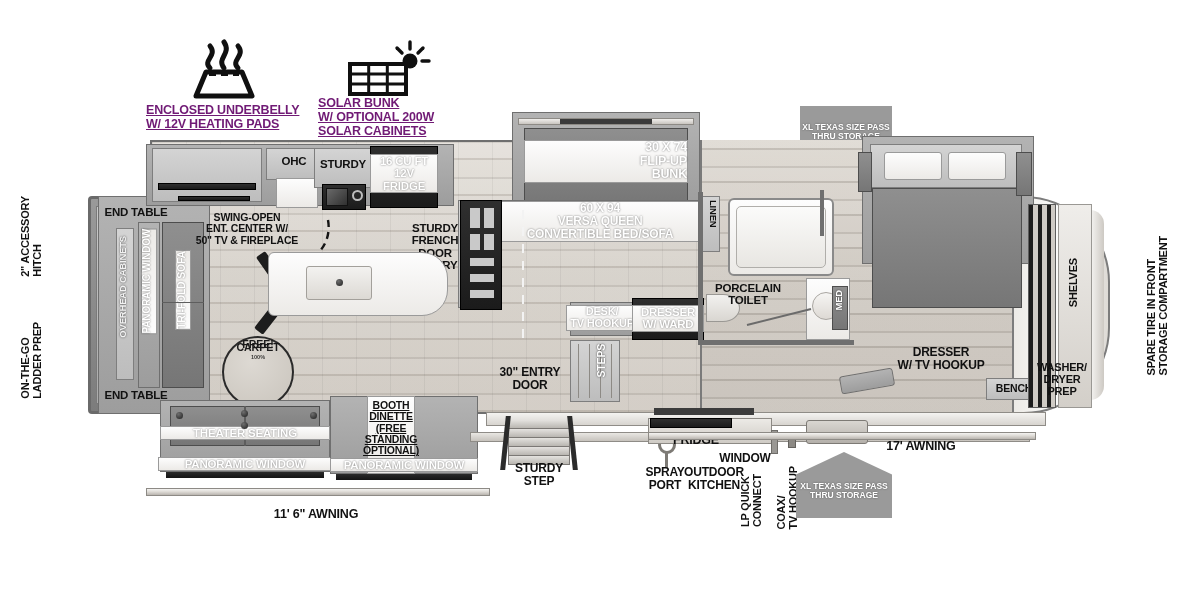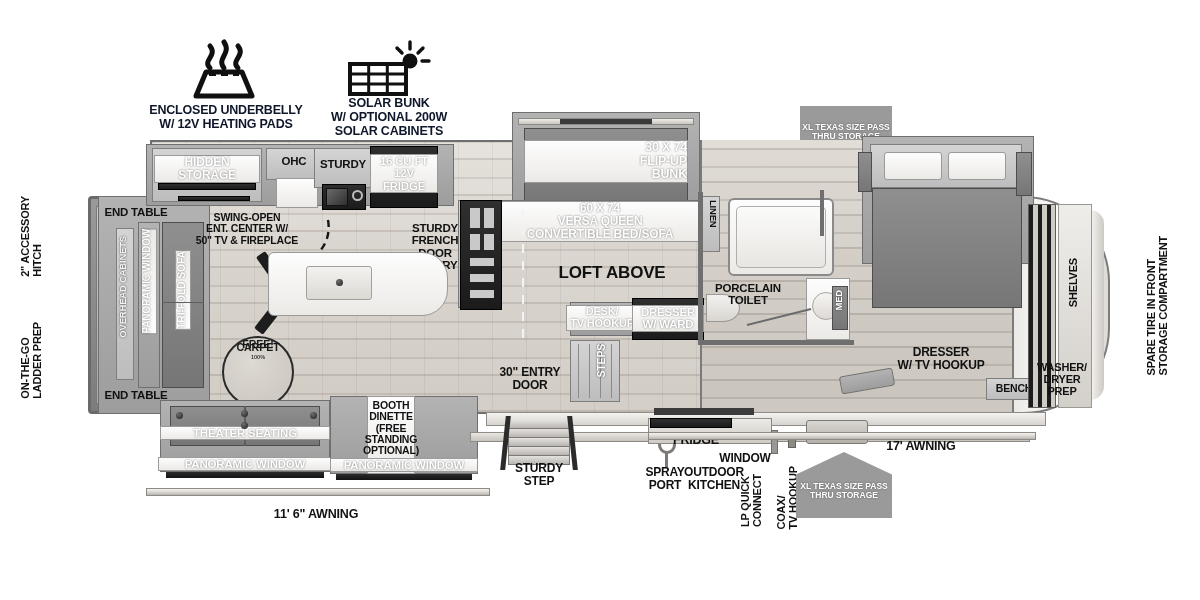--- a/index.html
+++ b/index.html
@@ -59,22 +59,22 @@
   .black  { background: linear-gradient(180deg,#2f2f2f,#1b1b1b); border:1px solid #000; }
   .white  { background: linear-gradient(180deg,#fdfdfd,#eceae7); border:1px solid #9a9a9a; }
   .wall   { background: linear-gradient(180deg,#9a9a9a,#7c7c7c); }
   .walll  { background: linear-gradient(180deg,#c9c9c9,#ababab); }
 
   
   .hull { border: 3px solid #6a6a6a; }
 
   
   .icon-cap {
-    position: absolute; text-align: center; font-weight: bold;
-    color:#0f172a; line-height: 1.12; letter-spacing: -.2px;
+    position: absolute; font-weight: bold;
+    color:#701a75; line-height: 1.12; letter-spacing: -.2px; text-decoration: underline;
   }
 
   
   .callout {
     position: absolute;
     background: #9a9a9a;
     color: #fff;
     font-weight: bold;
     text-align: center;
     line-height: 1.1;
@@ -211,22 +211,20 @@
   <div class="abs pan-window" style="left:212px; top:407px; width:116px; height:7px;"></div>
 
   <div class="lbl vert" style="left:20px; top:196px; width:34px; font-size:11px; text-align:left;">2" ACCESSORY
 HITCH</div>
   <div class="lbl vert" style="left:20px; top:322px; width:34px; font-size:11px; text-align:left;">ON-THE-GO
 LADDER PREP</div>
 
   <div class="abs furn" style="left:146px; top:144px; width:308px; height:62px;"></div>
 
   <div class="abs furnL" style="left:152px; top:148px; width:110px; height:54px;"></div>
-  <div class="lbl white" style="left:154px; top:155px; width:106px; font-size:12px;">HIDDEN
-STORAGE</div>
   <div class="abs black" style="left:158px; top:183px; width:98px; height:7px;"></div>
   <div class="abs black" style="left:178px; top:196px; width:72px; height:5px;"></div>
 
   <div class="abs furnL" style="left:266px; top:148px; width:56px; height:32px;"></div>
   <div class="lbl" style="left:266px; top:155px; width:56px; font-size:11.5px;">OHC</div>
   <div class="abs white" style="left:276px; top:178px; width:42px; height:30px;"></div>
 
   <div class="abs furnL" style="left:314px; top:148px; width:58px; height:40px;"></div>
   <div class="lbl" style="left:314px; top:158px; width:58px; font-size:11.5px;">STURDY</div>
   <div class="abs black" style="left:322px; top:184px; width:44px; height:26px;"></div>
@@ -280,50 +278,49 @@
   <div class="lbl white" style="left:160px; top:426px; width:170px; font-size:11.5px;">THEATER SEATING</div>
   <div class="lbl white" style="left:158px; top:457px; width:174px; font-size:11.5px;">PANORAMIC WINDOW</div>
   <div class="abs dot" style="left:176px; top:412px;"></div>
   <div class="abs dot" style="left:241px; top:410px;"></div>
   <div class="abs dot" style="left:241px; top:422px;"></div>
   <div class="abs dot" style="left:310px; top:412px;"></div>
   <div class="abs pan-window" style="left:166px; top:472px; width:158px; height:6px;"></div>
 
   <div class="abs furn" style="left:330px; top:396px; width:148px; height:78px;"></div>
   <div class="abs white" style="left:367px; top:396px; width:48px; height:78px;"></div>
-  <div class="lbl" style="left:351px; top:400px; width:80px; font-size:10.5px;">BOOTH
+  <div class="lbl" style="left:351px; top:400px; width:80px; font-size:10.5px;text-decoration:underline;">BOOTH
 DINETTE
 (FREE
 STANDING
 OPTIONAL)</div>
   <div class="lbl white" style="left:330px; top:458px; width:148px; font-size:11.5px;">PANORAMIC WINDOW</div>
   <div class="abs pan-window" style="left:336px; top:474px; width:136px; height:6px;"></div>
 
   <div class="awning" style="position:absolute; left:146px; top:488px; width:344px; height:8px;"></div>
   <div class="lbl" style="left:186px; top:508px; width:260px; font-size:12.5px;">11' 6" AWNING</div>
 
   <div class="abs furn" style="left:512px; top:112px; width:188px; height:96px;"></div>
   <div class="abs" style="left:518px; top:118px; width:176px; height:7px;
               background:linear-gradient(180deg,#f0eeeb,#c9c5c0); border:1px solid #8d8a85;"></div>
   <div class="abs" style="left:560px; top:119px; width:92px; height:5px; background:#3a3a3a;"></div>
   <div class="abs furnD" style="left:524px; top:128px; width:164px; height:78px;"></div>
   <div class="lbl white" style="left:524px; top:140px; width:164px; font-size:12.5px;text-align:right;">30 X 74
 FLIP-UP
 BUNK</div>
 
   <div class="abs furn" style="left:500px; top:200px; width:200px; height:40px;"></div>
-  <div class="lbl white" style="left:494px; top:201px; width:212px; font-size:12px;">60 X 74
+  <div class="lbl white" style="left:494px; top:201px; width:212px; font-size:12px;">60 X 94
 VERSA QUEEN
 CONVERTIBLE BED/SOFA</div>
 
   <div class="abs" style="left:522px; top:210px; width:2px; height:130px;
               background:repeating-linear-gradient(180deg,#f3f3f3 0 9px, transparent 9px 17px);"></div>
   <div class="abs" style="left:700px; top:210px; width:2px; height:130px;
               background:repeating-linear-gradient(180deg,#f3f3f3 0 9px, transparent 9px 17px);"></div>
-  <div class="lbl" style="left:520px; top:264px; width:184px; font-size:17px; color:#101010;">LOFT ABOVE</div>
 
   <div class="abs black" style="left:460px; top:200px; width:42px; height:110px;"></div>
   <div class="abs" style="left:470px; top:208px; width:10px; height:20px; background:#c9c9c9;"></div>
   <div class="abs" style="left:484px; top:208px; width:10px; height:20px; background:#c9c9c9;"></div>
   <div class="abs" style="left:470px; top:234px; width:10px; height:16px; background:#c9c9c9;"></div>
   <div class="abs" style="left:484px; top:234px; width:10px; height:16px; background:#c9c9c9;"></div>
   <div class="abs" style="left:470px; top:258px; width:24px; height:8px; background:#c9c9c9;"></div>
   <div class="abs" style="left:470px; top:274px; width:24px; height:8px; background:#c9c9c9;"></div>
   <div class="abs" style="left:470px; top:290px; width:24px; height:8px; background:#c9c9c9;"></div>
 

